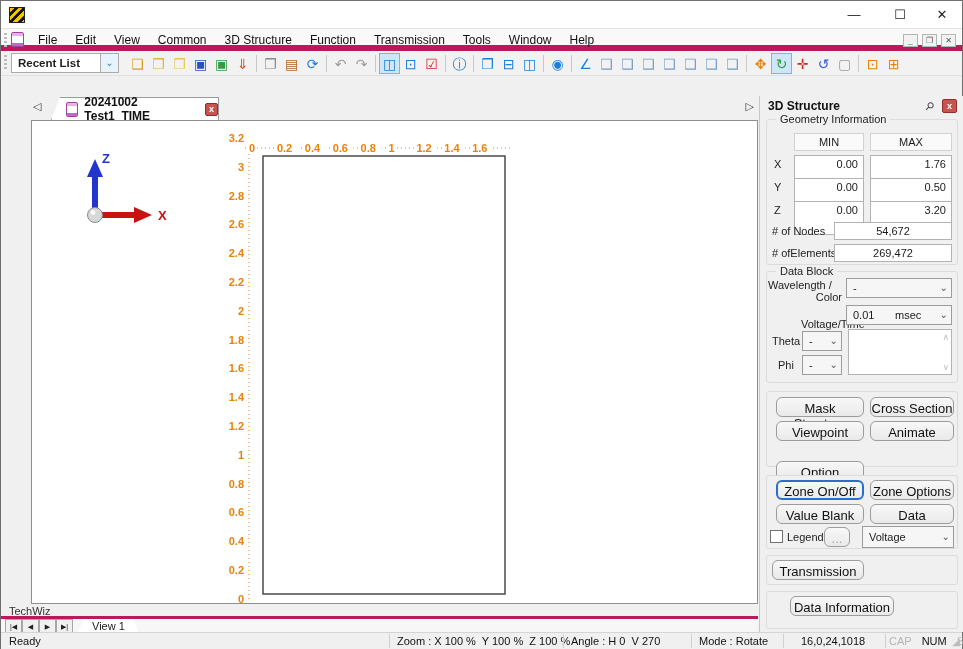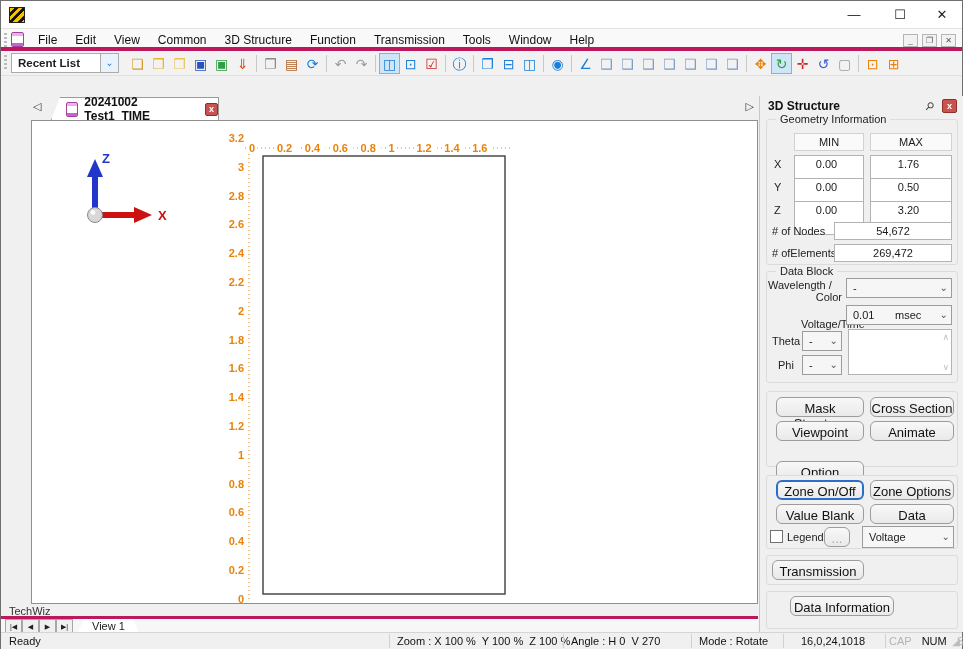--- a/index.html
+++ b/index.html
@@ -9,21 +9,21 @@
 
   
   #titlebar { position:absolute; left:0; top:0; width:100%; height:28px; background:#ffffff; border-bottom:1px solid #e3e3e3; }
   #appicon { position:absolute; left:8px; top:6px; width:16px; height:16px; border:1px solid #222;
              background:repeating-linear-gradient(135deg,#f5c400 0 3px,#151515 3px 6px); }
   #wtitle { position:absolute; left:32px; top:7px; font-size:12.5px; color:#000; }
   .wctl { position:absolute; top:0; width:38px; height:28px; text-align:center; line-height:28px; font-size:13px; color:#222; }
   #btn-min { left:834px; } #btn-max { left:880px; } #btn-close { left:922px; }
 
   
-  #menubar { position:absolute; left:0; top:28px; width:100%; height:22px; background:#f9f9f9; border-bottom:4px solid #be185d; }
+  #menubar { position:absolute; left:0; top:28px; width:100%; height:22px; background:#f9f9f9; border-bottom:6px solid #be185d; }
   .grip { position:absolute; left:3px; top:4px; width:3px; height:14px;
           background:repeating-linear-gradient(#bbb 0 2px,transparent 2px 4px); }
   .daticon { position:absolute; width:13px; height:15px; background:#fff; border:1px solid #a43fa4; border-radius:2px;
              box-shadow:inset 0 -9px 0 -6px #c565c5, inset 0 9px 0 -6px #e6b3e6; }
   #menu-items { position:absolute; left:28px; top:0; height:22px; display:flex; }
   .menu-item { padding:4px 9px 0 9px; font-size:12px; color:#111; height:22px; }
   #mdi-ctls { position:absolute; right:6px; top:5px; display:flex; gap:4px; }
   .mdictl { width:15px; height:13px; border:1px solid #b5b5b5; background:#f2f2f2; font-size:8px; line-height:11px; text-align:center; color:#555; }
 
   
@@ -75,21 +75,21 @@
   #panel { position:absolute; left:758px; top:95px; width:204px; height:536px; background:#f0f0f0; border-left:1px solid #c8c8c8; }
   #panel-header { position:absolute; left:0; top:0; width:100%; height:21px; }
   #panel-title { position:absolute; left:8px; top:3px; font-size:12px; font-weight:bold; color:#111; }
   #pin-btn { position:absolute; right:26px; top:3px; width:14px; height:14px; text-align:center; line-height:14px; color:#444;
              transform:rotate(45deg); font-size:11px; }
   #panel-close { position:absolute; right:6px; top:3px; width:15px; height:14px; background:#c8534f; border:1px solid #8f2f2c; border-radius:2px;
                  color:#fff; font-size:9px; line-height:12px; text-align:center; font-weight:bold; }
   .group { position:absolute; border:1px solid #dcdcdc; border-radius:3px; background:#f0f0f0; }
   .glabel { position:absolute; top:-7px; left:9px; background:#f0f0f0; padding:0 4px; font-size:11px; color:#222; }
   .plabel { position:absolute; font-size:11px; color:#222; }
-  .valbox { position:absolute; height:34px; background:#fff; border:1px solid #b3b3b3; font-size:11px; padding:2px 5px 0 0; text-align:center; }
+  .valbox { position:absolute; height:34px; background:#fff; border:1px solid #b3b3b3; font-size:11px; padding:2px 5px 0 0; text-align:right; }
   .hdrbox { position:absolute; height:18px; background:#fafafa; border:1px solid #d2d2d2; font-size:11px; text-align:center; padding-top:2px; }
   .ctrbox { position:absolute; height:18px; background:#fff; border:1px solid #b3b3b3; font-size:11px; text-align:center; padding-top:2px; }
   .btn { position:absolute; height:20px; background:linear-gradient(#f8f8f8,#e9e9e9); border:1px solid #9c9c9c; border-radius:6px;
          font-size:13px; text-align:center; padding-top:3px; color:#111; }
   .btn.focused { border:2px solid #2a6fc9; padding-top:2px; }
   .combo { position:absolute; height:20px; background:#f6f6f6; border:1px solid #9c9c9c; font-size:11px; }
   .combo .cv { position:absolute; left:6px; top:3px; }
   .combo .cu { position:absolute; left:48px; top:3px; }
   .combo .chev { position:absolute; right:3px; top:3px; color:#555; font-size:10px; }
   .listbox { position:absolute; background:#fff; border:1px solid #b3b3b3; }

